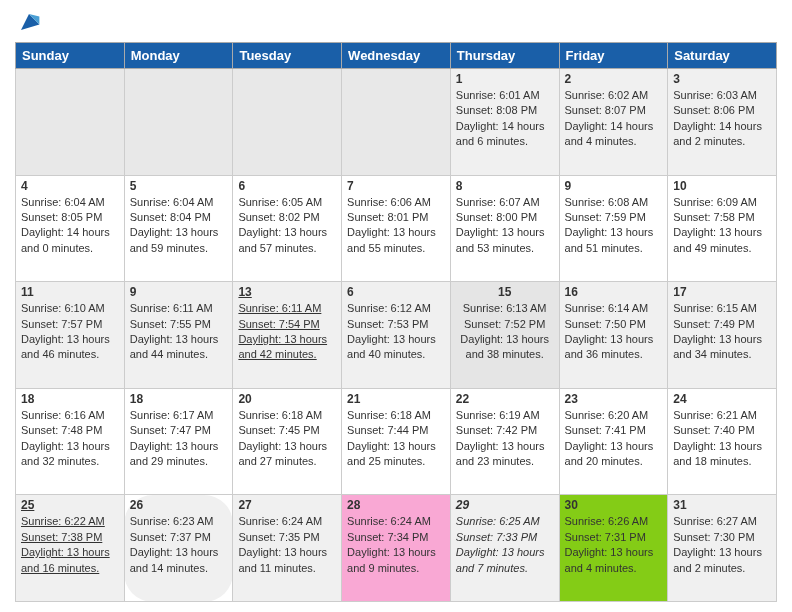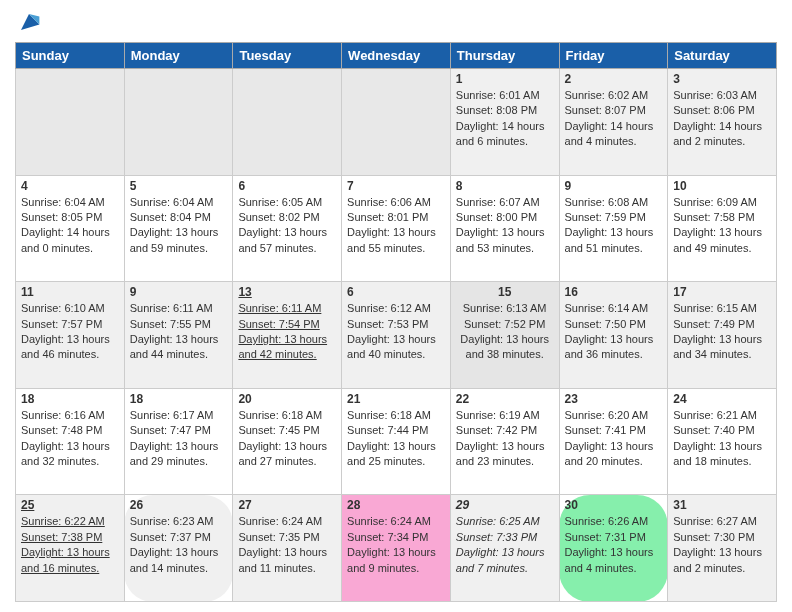--- a/index.html
+++ b/index.html
@@ -207,21 +207,21 @@
             <div class="day-info">Sunrise: 6:24 AM<br>Sunset: 7:35 PM<br>Daylight: 13 hours<br>and 11 minutes.</div>
           </td>
           <td class="shaded" style="background: #f9a8d4;">
             <span class="day-num">28</span>
             <div class="day-info">Sunrise: 6:24 AM<br>Sunset: 7:34 PM<br>Daylight: 13 hours<br>and 9 minutes.</div>
           </td>
           <td class="shaded" style="background: rgb(240, 240, 240); font-style: italic;">
             <span class="day-num">29</span>
             <div class="day-info">Sunrise: 6:25 AM<br>Sunset: 7:33 PM<br>Daylight: 13 hours<br>and 7 minutes.</div>
           </td>
-          <td class="shaded" style="background: #86efac; border-radius: 31px;">
+          <td class="shaded" style="background: #84cc16;">
             <span class="day-num">30</span>
             <div class="day-info">Sunrise: 6:26 AM<br>Sunset: 7:31 PM<br>Daylight: 13 hours<br>and 4 minutes.</div>
           </td>
           <td class="shaded" style="background: rgb(240, 240, 240);">
             <span class="day-num">31</span>
             <div class="day-info">Sunrise: 6:27 AM<br>Sunset: 7:30 PM<br>Daylight: 13 hours<br>and 2 minutes.</div>
           </td>
         </tr>
       </tbody>
   </table>

